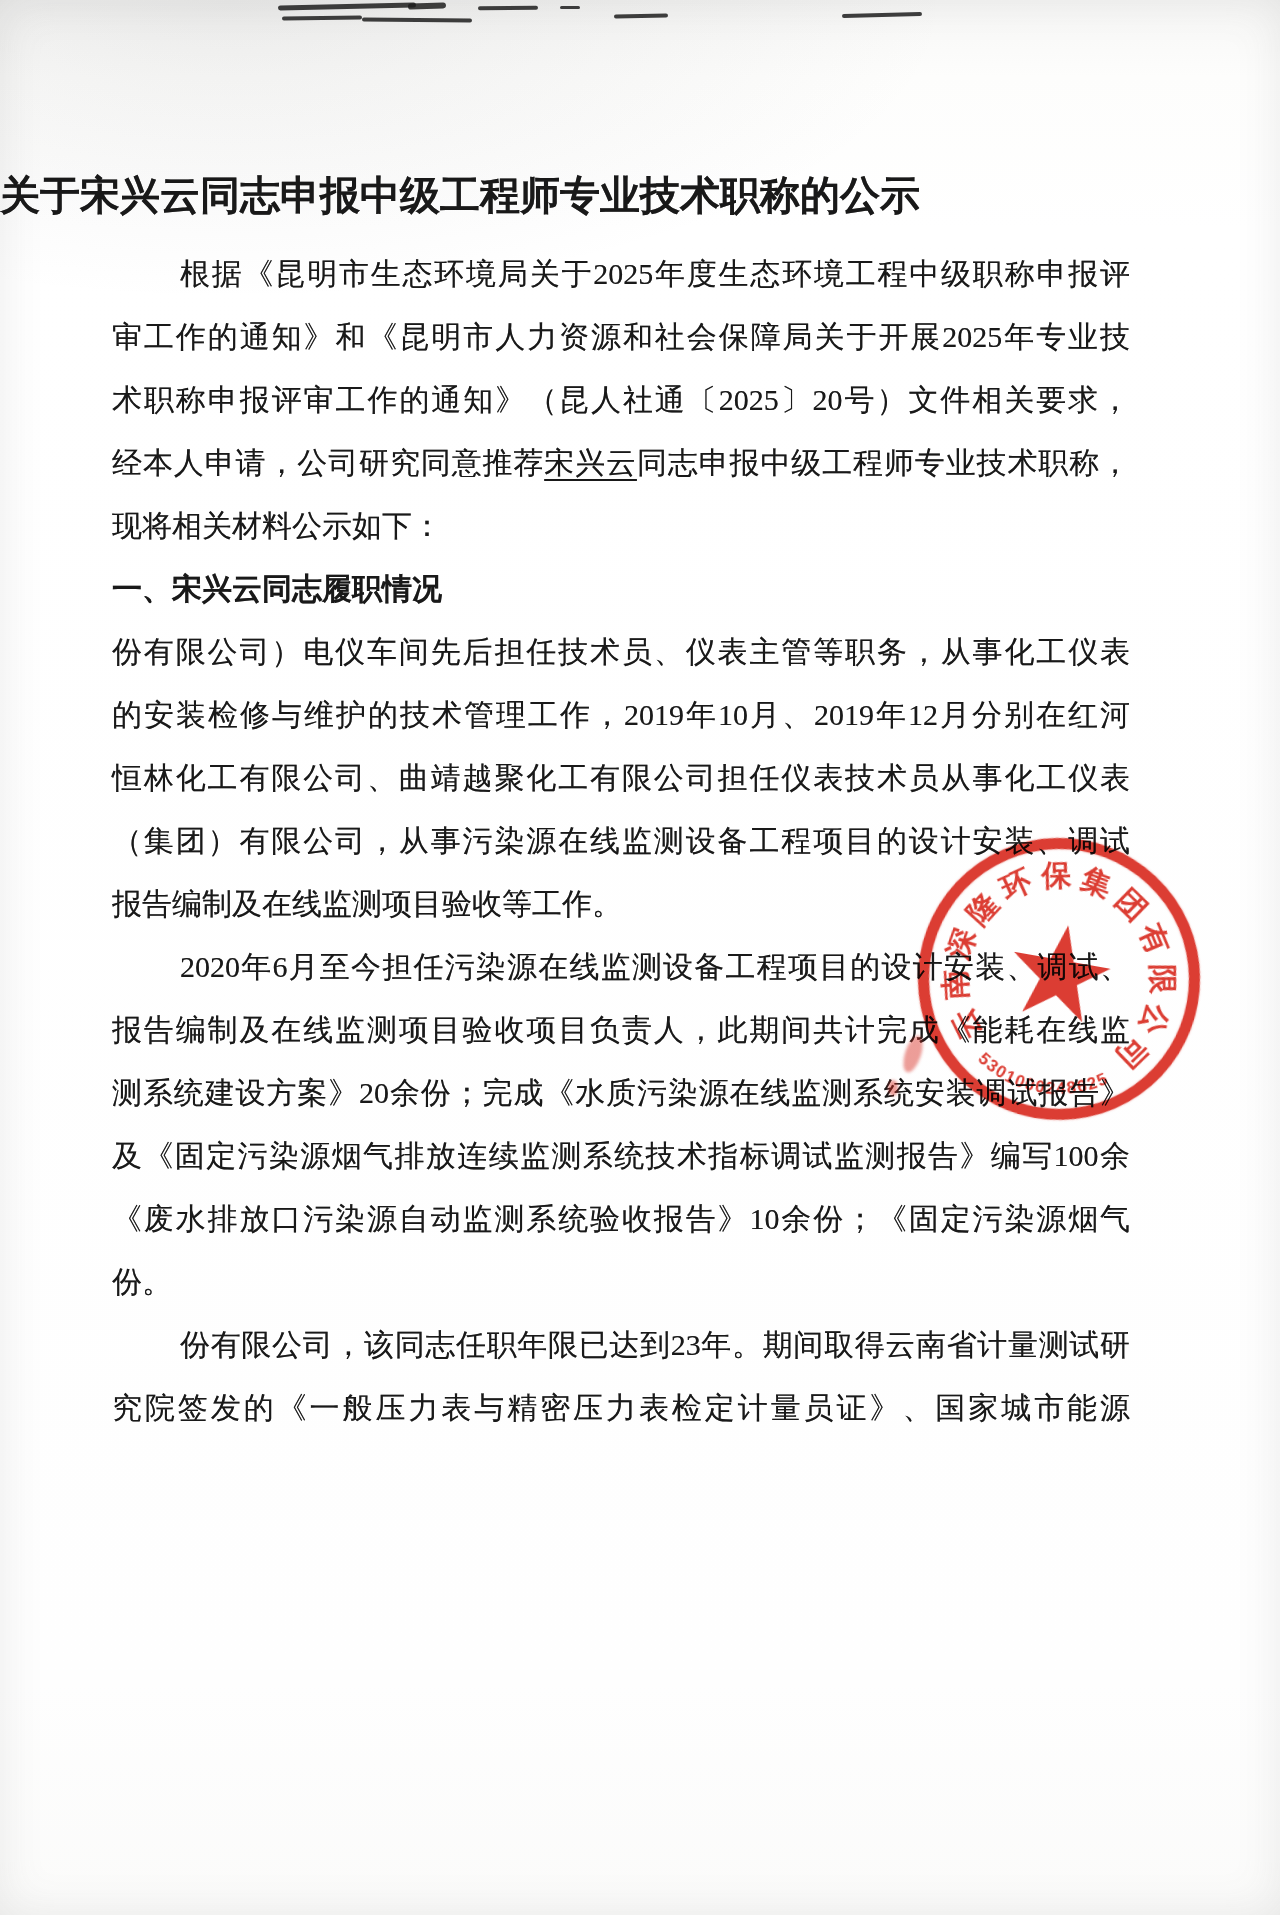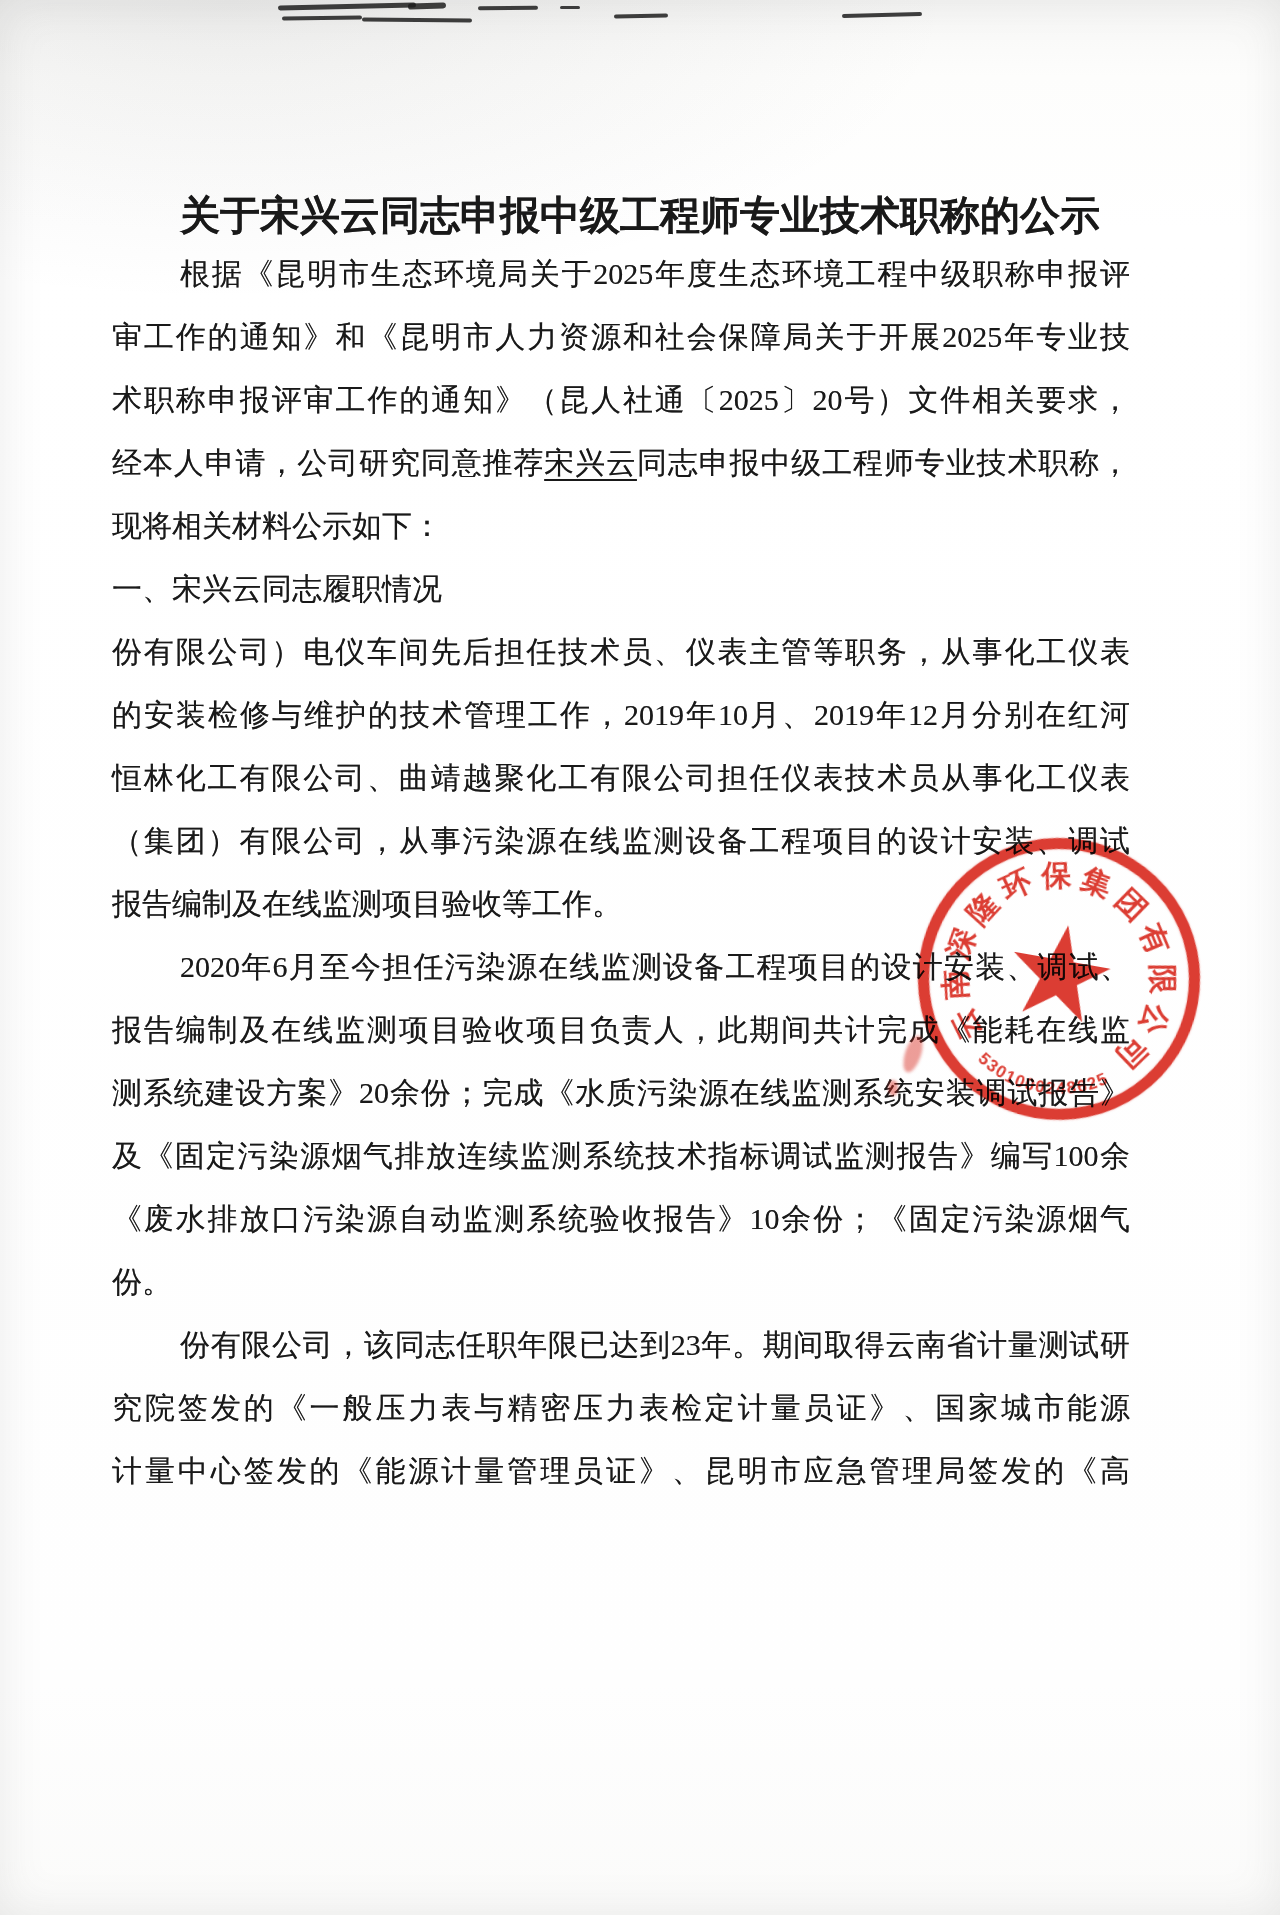--- a/index.html
+++ b/index.html
@@ -12,40 +12,40 @@
       linear-gradient(180deg, #f7f7f6 0%, #fdfdfc 4%, #ffffff 12%, #fefefe 88%, #fbfbfa 100%);
     box-shadow: inset 0 0 45px rgba(90,90,90,.12);
     overflow:hidden;
     font-family:"Liberation Serif","DejaVu Serif",serif;
     color:#191919;
   }
   
   .artifact{position:absolute;background:#1d1d1d;border-radius:3px;opacity:.85;}
   
   .doc-title{
-    position:absolute;top:188px;left:0;width:100%;
-    text-align:center;
+    position:absolute;top:168px;left:0;width:100%;
+    text-align:left;
     font-size:40px;font-weight:bold;
     letter-spacing:0px;
     text-shadow:0 0 .6px rgba(0,0,0,.55);
     white-space:nowrap;
   }
   
   .body-col{
     position:absolute;left:112px;top:249px;width:1018px;
   }
   .line{
     height:63px;line-height:50px;
     font-size:30px;
     white-space:nowrap;
     text-shadow:0 0 .6px rgba(0,0,0,.5);
   }
   .line.fill{white-space:normal;text-align:justify;text-align-last:justify;height:63px;overflow:visible;}
   .line.indent{text-indent:68px;}
-  .line.bold{font-weight:normal;}
+  .line.bold{font-weight:bold;}
   .line u{text-underline-offset:6px;text-decoration-thickness:2px;}
   
   .stamp{
     position:absolute;left:918px;top:838px;width:282px;height:282px;
     color:#d8271c;
     transform:rotate(10deg);
     mix-blend-mode:multiply;
     opacity:.9;
     filter:blur(.4px);
   }
@@ -99,21 +99,20 @@
       <div class="line fill">（集团）有限公司，从事污染源在线监测设备工程项目的设计安装、调试</div>
       <div class="line">报告编制及在线监测项目验收等工作。</div>
       <div class="line indent fill">2020年6月至今担任污染源在线监测设备工程项目的设计安装、调试、</div>
       <div class="line fill">报告编制及在线监测项目验收项目负责人，此期间共计完成《能耗在线监</div>
       <div class="line fill">测系统建设方案》20余份；完成《水质污染源在线监测系统安装调试报告》</div>
       <div class="line fill">及《固定污染源烟气排放连续监测系统技术指标调试监测报告》编写100余</div>
       <div class="line fill">《废水排放口污染源自动监测系统验收报告》10余份；《固定污染源烟气</div>
       <div class="line">份。</div>
       <div class="line indent fill">份有限公司，该同志任职年限已达到23年。期间取得云南省计量测试研</div>
       <div class="line fill">究院签发的《一般压力表与精密压力表检定计量员证》、国家城市能源</div>
-      <div class="line fill">计量中心签发的《能源计量管理员证》、昆明市应急管理局签发的《高</div>
     </div>
 
   <div class="stamp" style="color: rgb(216, 39, 28);">
     <div class="stamp-ring"></div>
     <div class="stamp-star">★</div>
     <div id="seal-company">
         <span class="stamp-char" style="transform: translate(-50%, -50%) rotate(-126deg) translateY(-103px);">云</span>
         <span class="stamp-char" style="transform: translate(-50%, -50%) rotate(-103.091deg) translateY(-103px);">南</span>
         <span class="stamp-char" style="transform: translate(-50%, -50%) rotate(-80.1818deg) translateY(-103px);">深</span>
         <span class="stamp-char" style="transform: translate(-50%, -50%) rotate(-57.2727deg) translateY(-103px);">隆</span>

